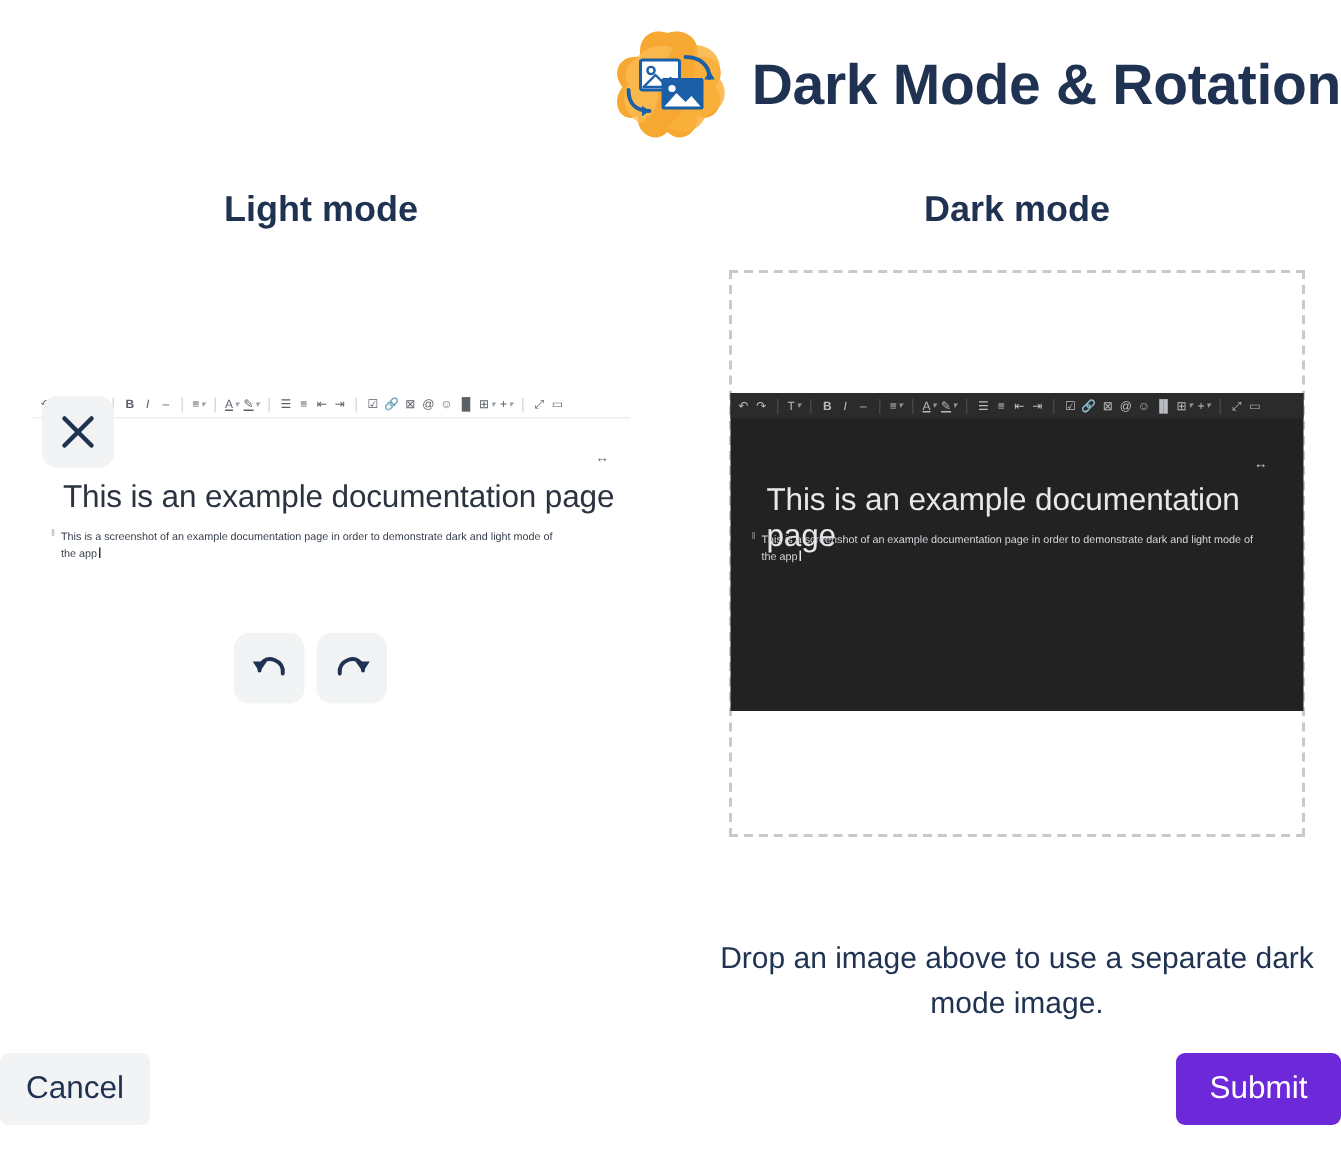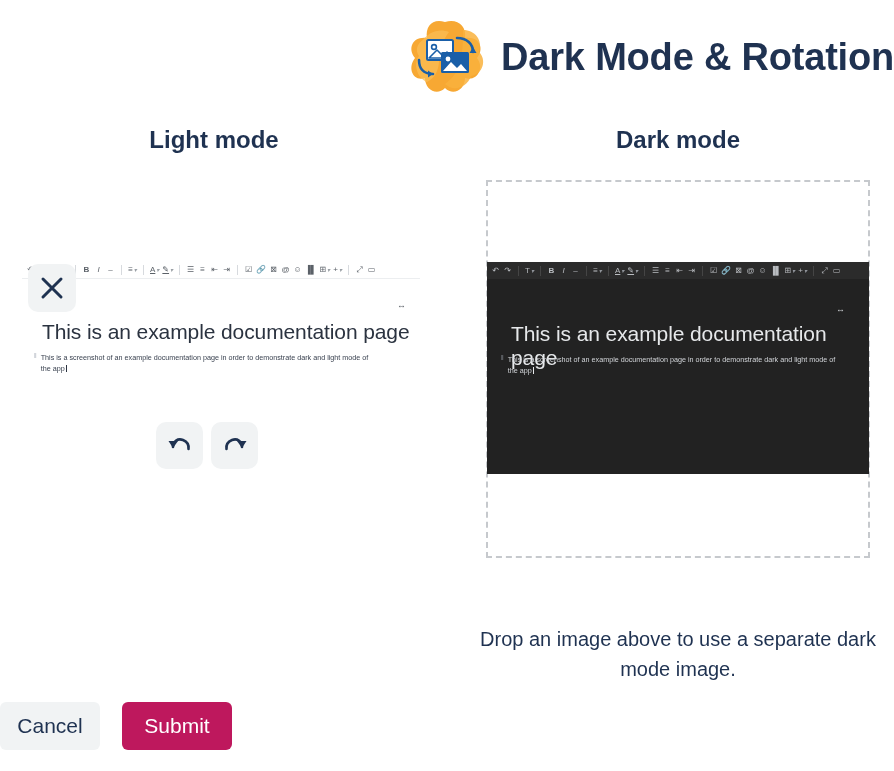--- a/index.html
+++ b/index.html
@@ -89,27 +89,27 @@
     position: absolute; left: 486px; top: 180px; width: 384px; height: 378px;
     border: 2px dashed #c6c9cd; background: #fff;
   }
   .drop-text {
     position: absolute; left: 468px; top: 576px; width: 420px;
     text-align: center; font-size: 20px; line-height: 1.5; color: #1f3251; margin-top: 48px;
   }
 
   
   .footer { position: absolute; left: 0; top: 702px; width: 894px;
-            display: flex; justify-content: flex-start; gap: 22px; padding-right: 24px; }
+            display: flex; justify-content: space-between; gap: 22px; }
   .btn {
     border: none; cursor: pointer; border-radius: 6px;
     font-size: 21px; font-family: "Liberation Sans", sans-serif;
   }
   .btn-cancel { background: #f1f3f4; color: #1f3251; width: 100px; height: 48px; }
-  .btn-submit { background: #be185d; color: #ffffff; width: 110px; height: 48px; }
+  .btn-submit { background: #6d28d9; color: #ffffff; width: 110px; height: 48px; }
 </style>
 </head>
 <body>
 
 <div class="page">
 
   <div class="header">
     <span class="logo">
       <svg width="82" height="82" viewBox="0 0 82 82">
         <g>

